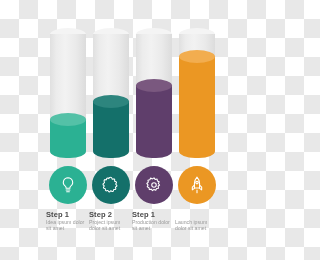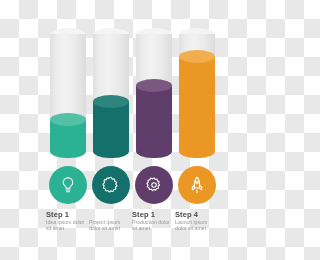--- a/index.html
+++ b/index.html
@@ -142,20 +142,21 @@
     <div class="fill-top" style="top:95px;background:#2d857e;"></div>
 
     <div class="badge" style="background:#14706a;">
       <span>
         <svg width="20" height="20" viewBox="0 0 24 24" fill="none" stroke="#ffffff" stroke-width="1.3" stroke-linecap="round" stroke-linejoin="round">
           <path d="M9.4 4.3a2 2 0 0 1 3.9 0c.1.8.9 1 1.5.6.9-.6 2 .5 1.6 1.5-.3.7.1 1.4.9 1.4 1.2 0 1.7 1.5.8 2.2-.6.5-.5 1.3.2 1.6 1.1.5 1 2.1-.2 2.4-.8.2-1 1-.5 1.6.7.9-.3 2.2-1.4 1.8-.7-.2-1.3.3-1.3 1.1 0 1.2-1.5 1.7-2.2.8-.5-.6-1.3-.5-1.6.2-.5 1.1-2.1 1-2.4-.2-.2-.8-1-1-1.6-.5-.9.7-2.2-.3-1.8-1.4.2-.7-.3-1.3-1.1-1.3-1.2 0-1.7-1.5-.8-2.2.6-.5.5-1.3-.2-1.6-1.1-.5-1-2.1.2-2.4.8-.2 1-1 .5-1.6C3.2 6.4 4.3 5.3 5.3 5.7c.7.3 1.4-.1 1.4-.9 0-.9.9-1.4 1.6-1 .5.3 1 .2 1.1-.5z"></path>
         </svg>
       </span>
     </div>
 
+    <div class="step-title">Step 2</div>
     <div class="step-desc">Project ipsum dolor sit amet</div>
   </div>
 
   <div class="column" style="left:132px;">
     <div class="ghost-top" style="top:28px;"></div>
     <div class="ghost" style="top:34px;height:124px;"></div>
 
     <div class="fill" style="top:85px;height:73px;background:#5f3e6b;"></div>
     <div class="fill-top" style="top:79px;background:#7a587f;"></div>
 
@@ -184,17 +185,16 @@
         <svg width="20" height="20" viewBox="0 0 24 24" fill="none" stroke="#ffffff" stroke-width="1.3" stroke-linecap="round" stroke-linejoin="round">
           <path d="M12 2.6c2 2.1 3.1 4.8 3.1 7.7v5.3H8.9v-5.3c0-2.9 1.1-5.6 3.1-7.7z"></path>
           <path d="M8.9 12.2L6.4 14.6v3.2l2.5-1.8"></path>
           <path d="M15.1 12.2l2.5 2.4v3.2l-2.5-1.8"></path>
           <circle cx="12" cy="9.1" r="1.5"></circle>
           <line x1="12" y1="18" x2="12" y2="21.2"></line>
         </svg>
       </span>
     </div>
 
-    <div class="step-title">Step 4</div>
     <div class="step-desc">Launch ipsum dolor sit amet</div>
   </div>
 
 </div>
 
 </body></html>

